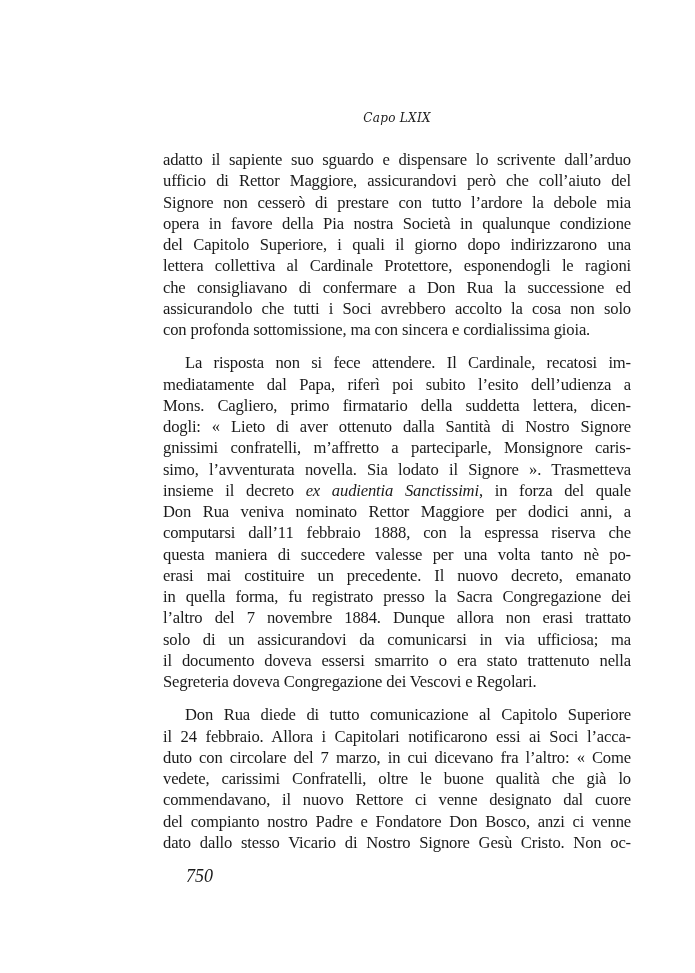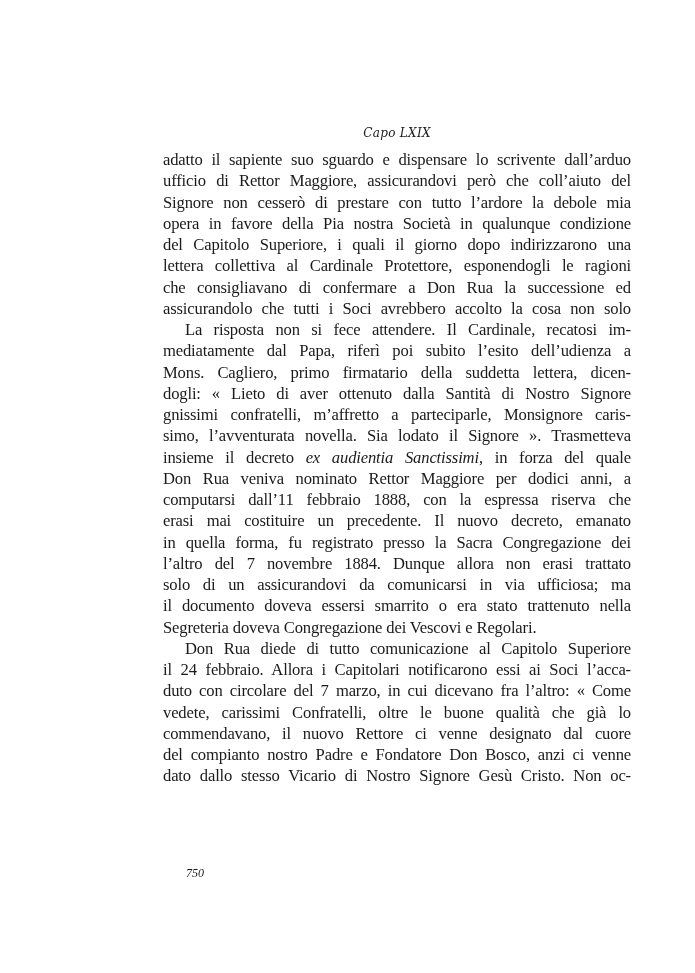--- a/index.html
+++ b/index.html
@@ -6,21 +6,21 @@
     body {
       width: 695px; height: 973px;
       background: #ffffff;
       position: relative;
       overflow: hidden;
       font-family: "DejaVu Serif", "Liberation Serif", serif;
       color: #1a1a1a;
     }
     .running-head {
       position: absolute;
-      top: 126px; left: 163px; width: 468px;
+      top: 111px; left: 163px; width: 468px;
       text-align: center;
       font-style: italic;
       font-size: 12px;
       letter-spacing: 0.3px;
     }
     .text-block {
       position: absolute;
       top: 149px; left: 163px; width: 468px;
     }
     .line {
@@ -29,53 +29,55 @@
       line-height: 21.25px;
       font-size: 15.3px;
       white-space: nowrap;
       text-align: justify;
       text-align-last: justify;
       letter-spacing: -0.15px;
       font-family: "Liberation Serif", "DejaVu Serif", serif;
       font-size: 16.6px;
     }
     .line.last { text-align-last: left; }
-    .line.indent { padding-left: 22px; }
+    .line.indent { padding-left: 22px; margin-top: 12px; }
     .line i { font-style: italic; }
     .page-number {
       position: absolute;
       top: 866px; left: 186px;
       font-style: italic;
-      font-size: 12px;
+      font-size: 18px;
       font-family: "Liberation Serif", serif;
     }
   </style>
 </head>
 <body>
 
 <div class="running-head">Capo LXIX</div>
 
 <div class="text-block" id="text-block">
     <span class="line">adatto il sapiente suo sguardo e dispensare lo scrivente dall’arduo</span>
     <span class="line">ufficio di Rettor Maggiore, assicurandovi però che coll’aiuto del</span>
     <span class="line">Signore non cesserò di prestare con tutto l’ardore la debole mia</span>
     <span class="line">opera in favore della Pia nostra Società in qualunque condizione</span>
     <span class="line">del Capitolo Superiore, i quali il giorno dopo indirizzarono una</span>
     <span class="line">lettera collettiva al Cardinale Protettore, esponendogli le ragioni</span>
     <span class="line">che consigliavano di confermare a Don Rua la successione ed</span>
     <span class="line">assicurandolo che tutti i Soci avrebbero accolto la cosa non solo</span>
+    <span class="line last">con profonda sottomissione, ma con sincera e cordialissima gioia.</span>
     <span class="line indent">La risposta non si fece attendere. Il Cardinale, recatosi im-</span>
     <span class="line">mediatamente dal Papa, riferì poi subito l’esito dell’udienza a</span>
     <span class="line">Mons. Cagliero, primo firmatario della suddetta lettera, dicen-</span>
     <span class="line">dogli: « Lieto di aver ottenuto dalla Santità di Nostro Signore</span>
     <span class="line">gnissimi confratelli, m’affretto a parteciparle, Monsignore caris-</span>
     <span class="line">simo, l’avventurata novella. Sia lodato il Signore ». Trasmetteva</span>
     <span class="line"><span>insieme il decreto </span><i>ex audientia Sanctissimi</i><span>, in forza del quale</span></span>
     <span class="line">Don Rua veniva nominato Rettor Maggiore per dodici anni, a</span>
     <span class="line">computarsi dall’11 febbraio 1888, con la espressa riserva che</span>
+    <span class="line">questa maniera di succedere valesse per una volta tanto nè po-</span>
     <span class="line">erasi mai costituire un precedente. Il nuovo decreto, emanato</span>
     <span class="line">in quella forma, fu registrato presso la Sacra Congregazione dei</span>
     <span class="line">l’altro del 7 novembre 1884. Dunque allora non erasi trattato</span>
     <span class="line">solo di un assicurandovi da comunicarsi in via ufficiosa; ma</span>
     <span class="line">il documento doveva essersi smarrito o era stato trattenuto nella</span>
     <span class="line last">Segreteria doveva Congregazione dei Vescovi e Regolari.</span>
     <span class="line indent">Don Rua diede di tutto comunicazione al Capitolo Superiore</span>
     <span class="line">il 24 febbraio. Allora i Capitolari notificarono essi ai Soci l’acca-</span>
     <span class="line">duto con circolare del 7 marzo, in cui dicevano fra l’altro: « Come</span>
     <span class="line">vedete, carissimi Confratelli, oltre le buone qualità che già lo</span>

